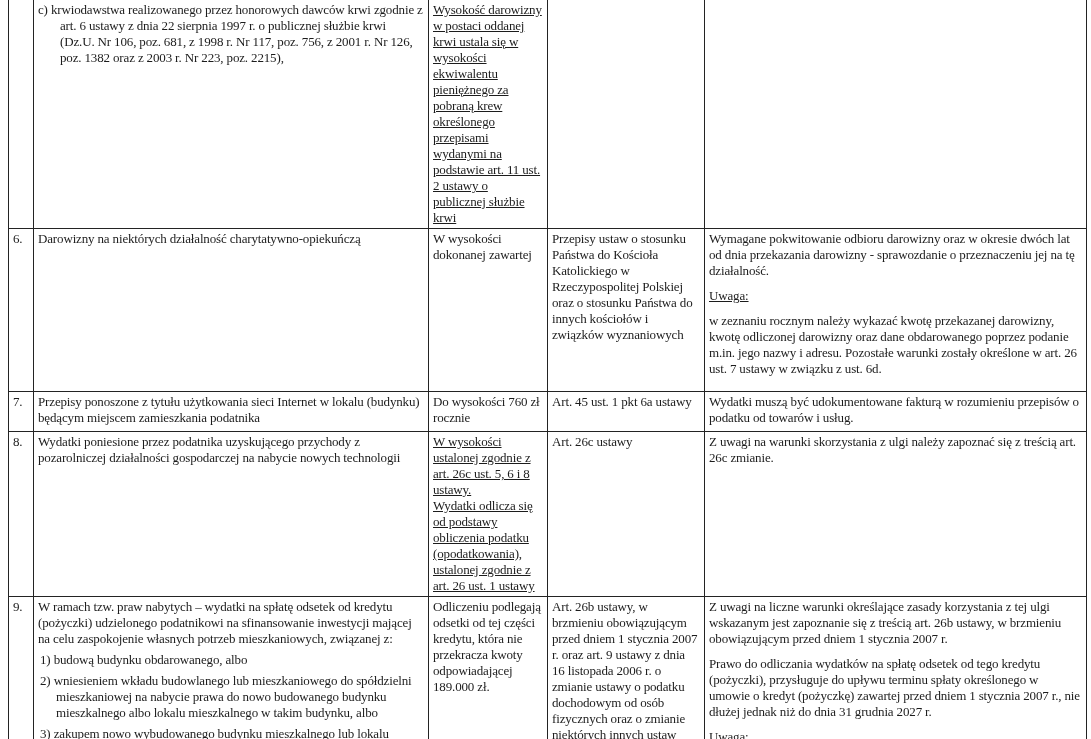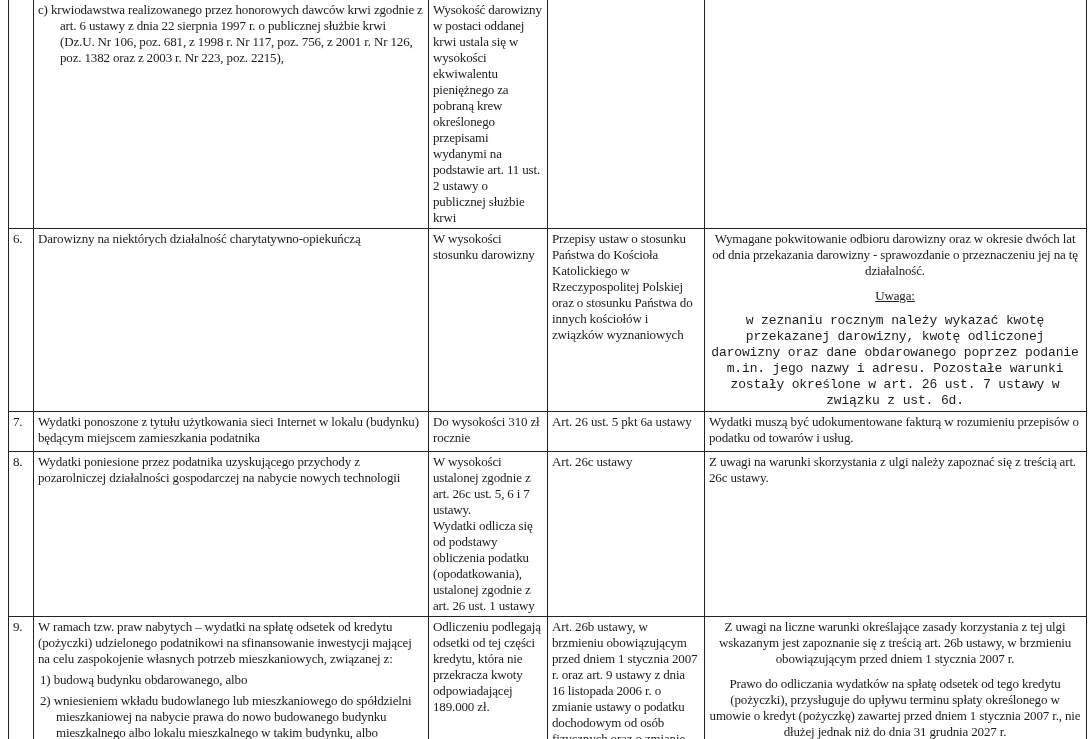--- a/index.html
+++ b/index.html
@@ -27,23 +27,23 @@
     border: 1px solid #232323;
     vertical-align: top;
     padding: 2px 5px 2px 4px;
     overflow: hidden;
     word-wrap: break-word;
     margin-top: 32px;
   }
   tr.row-top td { border-top: none; }
   tr.row-cut td { border-bottom: none; }
   .num { padding-left: 4px; }
-  .p { margin: 0 0 9px 0; text-align: center; }
-  .p:last-child { margin-bottom: 0; font-family: Liberation Mono, monospace; }
-  .p0 { margin: 0; }
+  .p { margin: 0 0 9px 0; }
+  .p:last-child { margin-bottom: 0; }
+  .p0 { margin: 0; text-decoration: underline; }
   .hang {
     padding-left: 22px;
     text-indent: -22px;
   }
   .hang2 {
     padding-left: 16px;
     text-indent: -16px;
     margin: 0 0 5px 2px;
   }
   .lead { margin: 0 0 5px 0; }
@@ -71,46 +71,46 @@
     <td>
       <div class="p0">Wysokość darowizny w postaci oddanej krwi ustala się w wysokości ekwiwalentu pieniężnego za pobraną krew określonego przepisami wydanymi na podstawie art. 11 ust. 2  ustawy o publicznej służbie krwi</div>
     </td>
     <td></td>
     <td></td>
   </tr>
 
   <tr style="height:163px">
     <td class="num">6.</td>
     <td>Darowizny na niektórych działalność charytatywno-opiekuńczą</td>
-    <td>W wysokości stosunku darowizny</td>
+    <td>W wysokości dokonanej zawartej</td>
     <td>Przepisy ustaw o stosunku Państwa do  Kościoła Katolickiego w Rzeczypospolitej Polskiej oraz o stosunku Państwa do innych kościołów i związków wyznaniowych</td>
     <td>
       <div class="p">Wymagane pokwitowanie odbioru darowizny oraz w okresie dwóch lat od dnia przekazania darowizny - sprawozdanie o przeznaczeniu jej na tę działalność.</div>
       <div class="p"><span class="u">Uwaga:</span></div>
       <div class="p">w zeznaniu rocznym należy wykazać kwotę przekazanej darowizny, kwotę odliczonej darowizny oraz dane obdarowanego poprzez podanie m.in. jego nazwy i adresu. Pozostałe warunki zostały określone w art. 26 ust. 7 ustawy w związku z ust. 6d.</div>
     </td>
   </tr>
 
   <tr style="height:40px">
     <td class="num">7.</td>
-    <td>Wydatki ponoszone z tytułu użytkowania sieci Internet w lokalu (budynku) będącym miejscem zamieszkania podatnika</td>
-    <td>Do wysokości 310 zł rocznie</td>
-    <td>Art. 26 ust. 5 pkt 6a ustawy</td>
+    <td>Przepisy ponoszone z tytułu użytkowania sieci Internet w lokalu (budynku) będącym miejscem zamieszkania podatnika</td>
+    <td>Do wysokości 760 zł rocznie</td>
+    <td>Art. 45 ust. 1 pkt 6a ustawy</td>
     <td>Wydatki muszą być udokumentowane fakturą w rozumieniu przepisów o podatku od towarów i usług.</td>
   </tr>
 
   <tr style="height:159px">
     <td class="num">8.</td>
     <td>Wydatki poniesione przez  podatnika uzyskującego przychody z pozarolniczej działalności gospodarczej na nabycie nowych technologii</td>
     <td>
-      <div class="p0">W wysokości ustalonej zgodnie z art. 26c ust. 5, 6 i 7 ustawy.</div>
+      <div class="p0">W wysokości ustalonej zgodnie z art. 26c ust. 5, 6 i 8 ustawy.</div>
       <div class="p0">Wydatki odlicza się od podstawy obliczenia podatku (opodatkowania), ustalonej zgodnie z art. 26 ust. 1 ustawy</div>
     </td>
     <td>Art. 26c ustawy</td>
-    <td>Z uwagi na warunki skorzystania z ulgi należy zapoznać się z treścią art. 26c ustawy.</td>
+    <td>Z uwagi na warunki skorzystania z ulgi należy zapoznać się z treścią art. 26c zmianie.</td>
   </tr>
 
   <tr class="row-cut" style="height:211px">
     <td class="num">9.</td>
     <td>
       <div class="lead"><span class="b">W ramach tzw. praw nabytych –</span><span> wydatki na spłatę odsetek od kredytu (pożyczki) udzielonego podatnikowi na sfinansowanie inwestycji mającej na celu zaspokojenie własnych potrzeb mieszkaniowych, związanej z:</span></div>
       <div class="hang2"><span>1)</span> <span>budową budynku obdarowanego, albo</span></div>
       <div class="hang2"><span>2)</span> <span>wniesieniem wkładu budowlanego lub mieszkaniowego do spółdzielni mieszkaniowej na nabycie prawa do nowo budowanego budynku mieszkalnego albo lokalu mieszkalnego w takim budynku, albo</span></div>
       <div class="hang2"><span>3)</span> <span>zakupem nowo wybudowanego budynku mieszkalnego lub lokalu mieszkalnego w takim budynku od gminy albo od osoby, która wybudowała ten budynek w wykonywaniu działalności gospodarczej, albo</span></div>
     </td>

